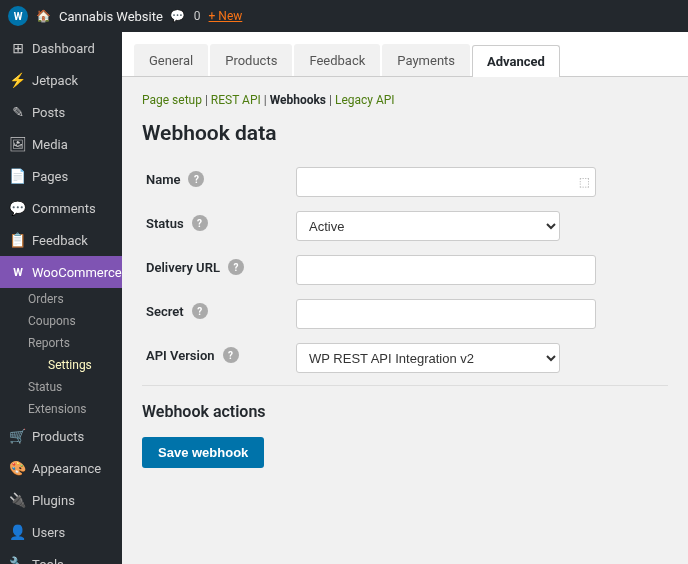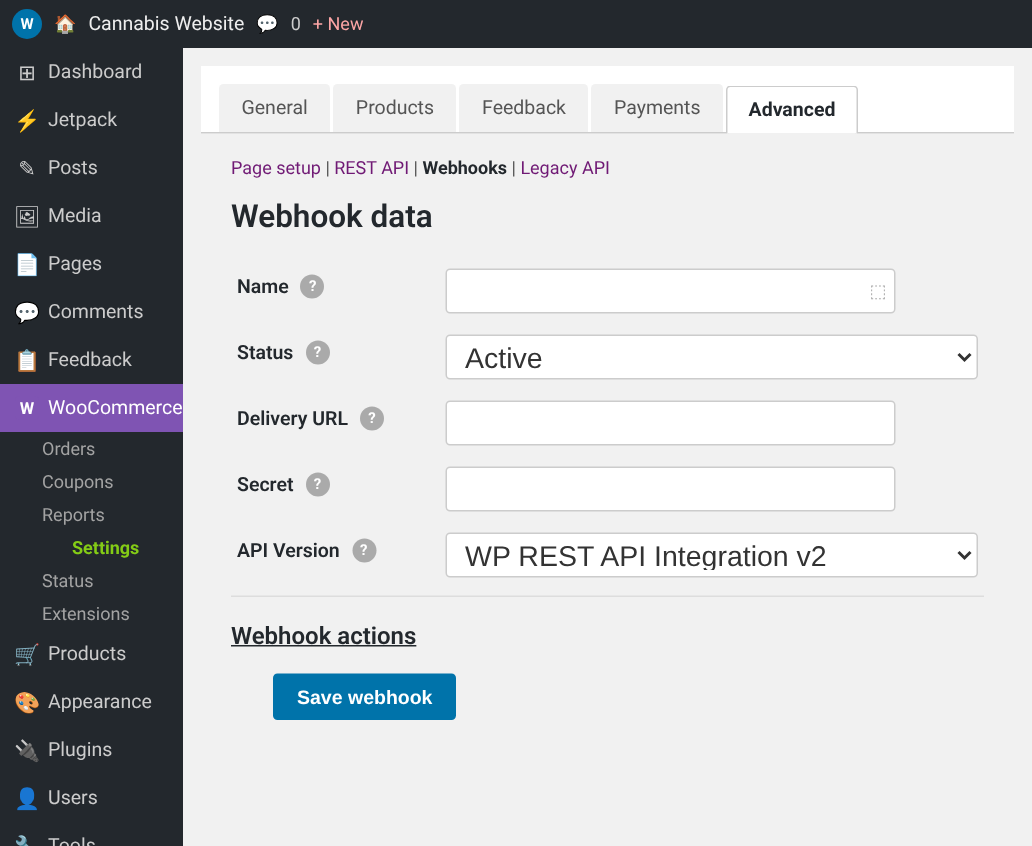--- a/index.html
+++ b/index.html
@@ -13,21 +13,21 @@
       align-items: center;
       padding: 0 8px;
       gap: 8px;
       color: #eee;
       font-size: 12px;
     }
     .topbar-logo { width: 20px; height: 20px; background: #0073aa; border-radius: 50%; display: flex; align-items: center; justify-content: center; color: white; font-size: 10px; font-weight: bold; }
     .topbar-site { color: #eee; font-size: 13px; }
     .topbar-sep { color: #555; }
     .topbar-item { color: #ccc; font-size: 12px; display: flex; align-items: center; gap: 3px; }
-    .topbar-new { color: #fca5a5; font-size: 12px; }
+    .topbar-new { color: #f97316; font-size: 12px; text-decoration: underline; }
 
     
     .layout { display: flex; height: calc(564px - 32px); }
 
     
     .sidebar {
       width: 122px;
       background: #23282d;
       color: #ccc;
       flex-shrink: 0;
@@ -39,28 +39,28 @@
       align-items: center;
       gap: 6px;
       padding: 8px 10px;
       cursor: pointer;
       color: #ccc;
       font-size: 13px;
     }
     .sidebar-item.woocommerce-active { background: #7f54b3; color: #fff; }
     .sidebar-icon { width: 16px; height: 16px; display: flex; align-items: center; justify-content: center; flex-shrink: 0; font-size: 14px; }
     .sidebar-sub { padding: 4px 10px 4px 28px; color: #a3a3a3; font-size: 12px; cursor: pointer; }
-    .sidebar-sub.active { color: #84cc16; font-weight: bold; padding-left: 48px; }
+    .sidebar-sub.active { color: #fef9c3; font-weight: normal; padding-left: 48px; }
 
     
     .main {
       flex: 1;
       background: #f1f1f1;
       overflow-y: auto;
-      padding: 12px;
+      padding: 0;
     }
 
     
     .tab-nav {
       background: #fff;
       border-bottom: 1px solid #ccc;
       display: flex;
       align-items: center;
       padding: 12px 12px 0 12px;
       gap: 2px;
@@ -89,21 +89,21 @@
     .content {
       padding: 16px 20px;
     }
 
     
     .breadcrumbs {
       font-size: 12px;
       color: #555;
       margin-bottom: 14px;
     }
-    .breadcrumbs a { color: #701a75; text-decoration: none; }
+    .breadcrumbs a { color: #4d7c0f; text-decoration: none; }
     .breadcrumbs .current { color: #23282d; font-weight: bold; }
 
     
     .section-title {
       font-size: 21px;
       font-weight: 600;
       color: #23282d;
       margin-bottom: 16px;
     }
 
@@ -134,26 +134,26 @@
     }
 
     .input-with-icon { position: relative; display: inline-block; }
     .input-with-icon input { padding-right: 28px; }
     .input-corner-icon {
       position: absolute; right: 6px; top: 50%; transform: translateY(-50%);
       color: #aaa; font-size: 12px;
     }
 
     select {
-      width: 355px;
+      width: 264px;
       height: 30px;
       border: 1px solid #ccc;
       border-radius: 3px;
       padding: 4px 8px;
-      font-size: 19px;
+      font-size: 13px;
       color: #333;
       background: #fff;
       appearance: auto;
     }
 
     
     .btn-primary {
       background: #0073aa;
       color: #fff;
       border: none;
@@ -353,19 +353,19 @@
                 <option>WP REST API Integration v3</option>
                 <option>Legacy API v3</option>
               </select>
             </td>
           </tr>
         </tbody>
       </table>
 
       <div class="divider"></div>
 
-      <div class="section-title" style="font-size:16px;text-decoration:underline;">Webhook actions</div>
-      <div style="margin-top:12px;margin-left:28px;">
+      <div class="section-title" style="font-size:16px;">Webhook actions</div>
+      <div style="margin-top:12px;">
         <button class="btn-primary">Save webhook</button>
       </div>
     </div>
   </div>
 </div>
 
 </body></html>

